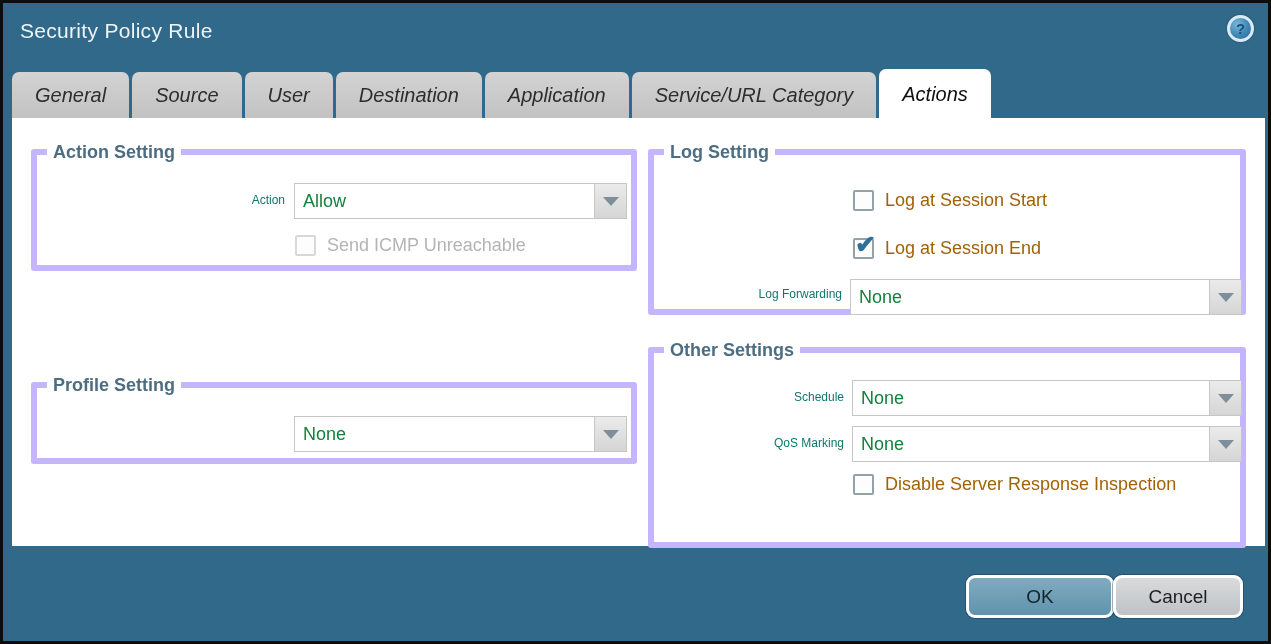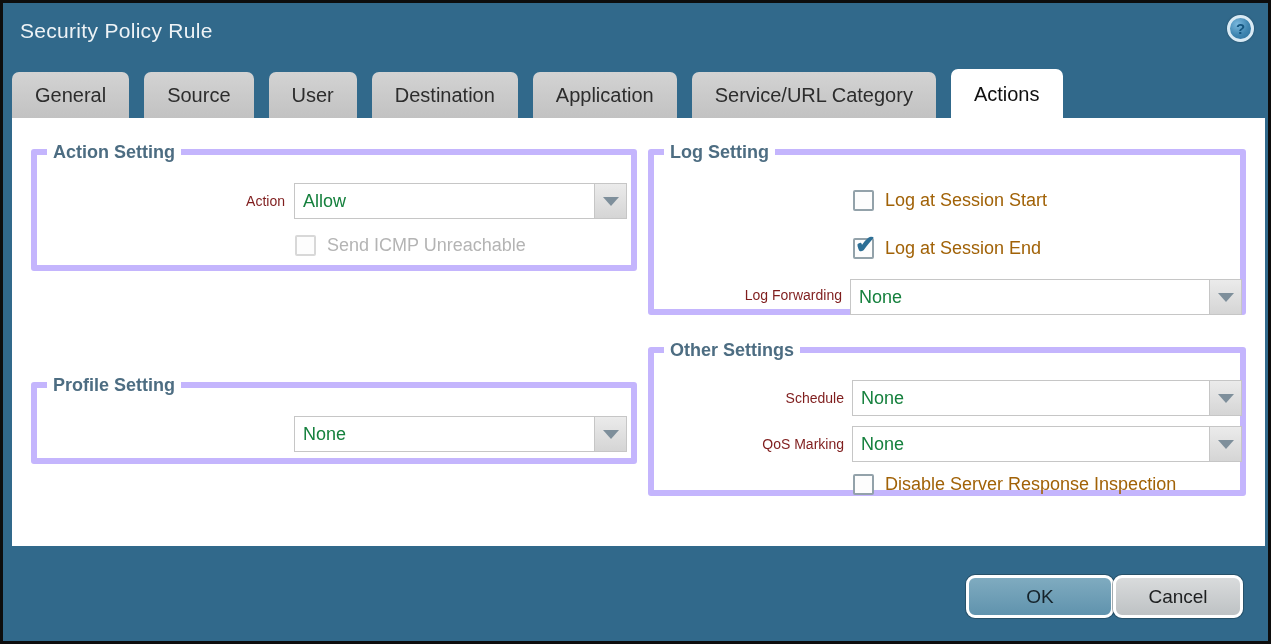--- a/index.html
+++ b/index.html
@@ -14,46 +14,46 @@
   .title{position:absolute;left:17px;top:16px;font-size:21px;color:#eef3f6;letter-spacing:.3px;}
   .help{
     position:absolute;left:1224px;top:12px;width:27px;height:27px;box-sizing:border-box;
     border-radius:50%;border:3px solid #d9eaf4;
     background:radial-gradient(circle at 35% 30%,#7ab8de 0%,#3f85b0 55%,#2b6f9d 100%);
     color:#14557f;font-weight:bold;font-size:15px;line-height:21px;text-align:center;cursor:pointer;
     box-shadow:0 0 2px rgba(0,0,0,.35);
   }
 
   
-  .tabs{position:absolute;left:9px;top:66px;height:49px;display:flex;align-items:flex-end;gap:15px;z-index:3;}
+  .tabs{position:absolute;left:9px;top:66px;height:49px;display:flex;align-items:flex-end;gap:3px;z-index:3;font-style:italic;}
   .tab{
     height:46px;line-height:46px;padding:0 23px;box-sizing:border-box;
     background:linear-gradient(#d3d3d3,#c2c2c2);
     border-radius:7px 7px 0 0;font-size:20px;color:#2d2d2d;cursor:pointer;white-space:nowrap;
   }
   .tab[data-active="true"]{
     height:55px;line-height:50px;background:#ffffff;color:#101010;position:relative;z-index:4;
     margin-bottom:-6px;
   }
 
   
   .panel{position:absolute;left:9px;top:115px;width:1253px;height:428px;background:#ffffff;z-index:1;}
 
   
   .fieldset{position:absolute;background:#fff;border:6px solid #c4b5fd;border-radius:3px;z-index:2;box-sizing:border-box;}
   .fs-action {left:28px; top:146px;width:606px;height:122px;}
   .fs-log    {left:645px;top:146px;width:598px;height:166px;}
   .fs-profile{left:28px; top:379px;width:606px;height:82px;}
-  .fs-other  {left:645px;top:344px;width:598px;height:149px;}
+  .fs-other  {left:645px;top:344px;width:598px;height:201px;}
   .legend{
     position:absolute;top:-13px;left:10px;background:#fff;padding:0 6px;
     font-weight:bold;font-size:18px;color:#4d6d82;white-space:nowrap;
   }
 
-  .form-label{position:absolute;font-size:14px;color:#7f1d1d;white-space:nowrap;}
+  .form-label{position:absolute;font-size:12px;color:#0f766e;white-space:nowrap;}
 
   
   .dropdown{position:absolute;display:flex;cursor:pointer;}
   .dd-value{
     flex:1;height:36px;box-sizing:border-box;border:1px solid #c6c6c6;background:#fff;
     font-size:18px;color:#15803d;padding:0 8px;line-height:34px;white-space:nowrap;overflow:hidden;
   }
   .dd-btn{
     width:33px;height:36px;box-sizing:border-box;border:1px solid #c6c6c6;margin-left:-1px;
     background:linear-gradient(#ebebeb,#d5d5d5);display:flex;align-items:center;justify-content:center;

